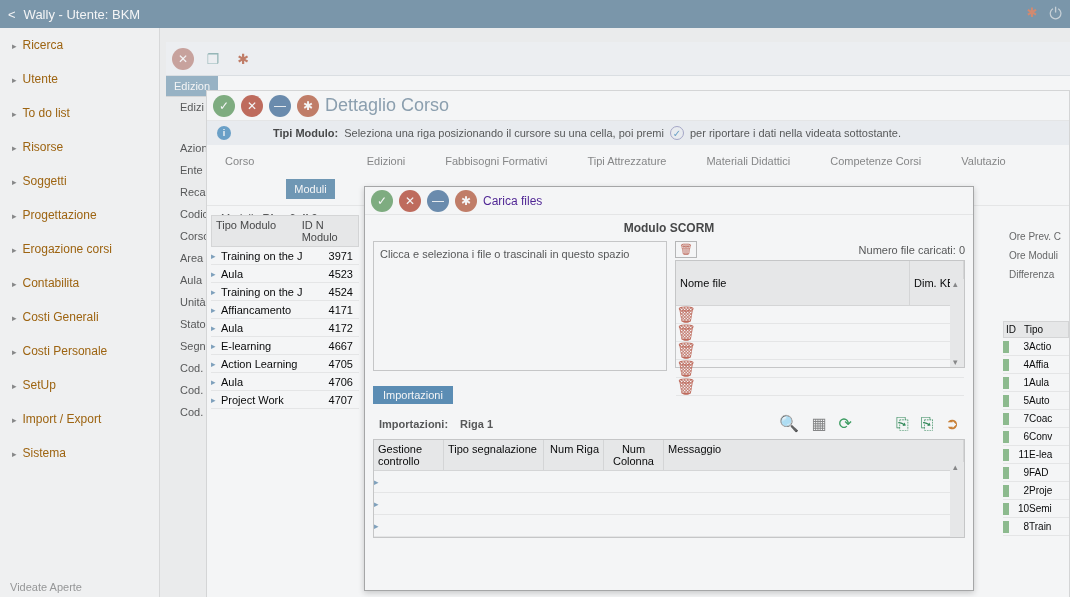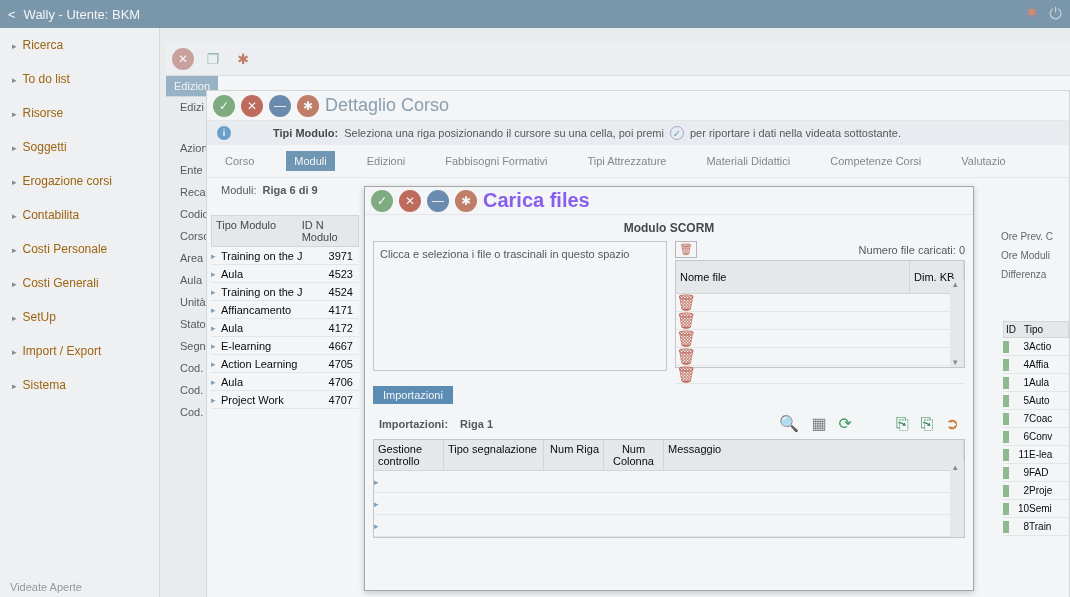--- a/index.html
+++ b/index.html
@@ -45,58 +45,58 @@
 .ic-cancel { background: #c56a5a; color: #fff; }
 .ic-min { background: #6a8db0; color: #fff; }
 .ic-bug2 { background: #c77d65; color: #fff; }
 
 .info-strip { background: #f2f5f8; padding: 5px 10px; font-size: 11px; color: #555; display: flex; align-items: center; gap: 6px; }
 .info-strip .ii { background: #6aa3cc; color: #fff; border-radius: 50%; width: 14px; height: 14px; display: inline-flex; align-items: center; justify-content: center; font-size: 9px; font-weight: bold; }
 .info-strip b { color: #444; margin-left: 36px; }
 
 .tabs { display: flex; gap: 24px; padding: 6px 10px; border-bottom: 1px solid #eee; font-size: 11px; color: #888; }
 .tabs .tab { cursor: pointer; padding: 4px 8px; }
-.tabs .tab.active { background: #6f99b8; color: #fff; }
+.tabs .tab.active { background: #6f99b8; color: #fff; margin-top: 28px; }
 
 .moduli-row { padding: 6px 14px; font-size: 11px; color: #555; }
 
 
 .moduli-table { position: absolute; left: 4px; top: 124px; width: 148px; font-size: 11px; }
 .moduli-table .th { background: #f0f0f0; border: 1px solid #ddd; padding: 3px 4px; color: #444; display:flex; }
 .moduli-table .th > div:first-child { width: 100px; }
 .moduli-table .tr { display: flex; border-bottom: 1px solid #eee; height: 18px; align-items: center; }
 .moduli-table .tr .cue { width: 10px; color: #7fa3c0; font-size: 9px; }
 .moduli-table .tr .c1 { width: 96px; overflow: hidden; white-space: nowrap; }
 .moduli-table .tr .c2 { width: 36px; text-align: right; }
 
 
-.right-cols { position: absolute; right: 12px; top: 140px; width: 56px; font-size: 10px; color: #666; }
+.right-cols { position: absolute; right: 4px; top: 140px; width: 56px; font-size: 10px; color: #666; }
 .right-cols .lab { margin-bottom: 8px; }
 .right-cols2 { position: absolute; right: 0; top: 230px; width: 66px; font-size: 10px; }
 .right-cols2 .th { background: #f0f0f0; border: 1px solid #ddd; padding: 2px; display:flex; }
 .right-cols2 .th > div:first-child { width: 18px; }
 .right-cols2 .tr { display: flex; border-bottom: 1px solid #eee; height: 18px; align-items:center; }
 .right-cols2 .tr .cue { width:6px; background:#8fbf8f; height:12px; margin-right:2px; }
 .right-cols2 .tr .c1 { width: 18px; text-align: right; }
 .right-cols2 .tr .c2 { width: 36px; overflow: hidden; white-space: nowrap; }
 
 
 .window-cf { position: absolute; left: 364px; top: 186px; width: 610px; height: 405px; background: #fff; border: 1px solid #aaa; box-shadow: 0 2px 6px rgba(0,0,0,.2); }
 .window-cf .hdr { display: flex; align-items: center; gap: 6px; height: 28px; padding-left: 6px; border-bottom: 1px solid #eee; }
-.window-cf .hdr .title { font-size: 20px; color: #8b5cf6; font-weight: bold; }
+.window-cf .hdr .title { font-size: 12px; color: #4c1d95; }
 .cf-subtitle { text-align: center; font-size: 12px; font-weight: bold; color: #444; padding: 6px 0; }
 .cf-body { display: flex; gap: 8px; padding: 0 8px; }
 .cf-drop { flex: 1; border: 1px solid #ccc; height: 130px; font-size: 11px; color: #555; padding: 6px; }
 .cf-files { width: 290px; }
 .cf-files-top { display: flex; align-items: center; gap: 6px; font-size: 11px; color: #555; }
 .cf-files-top .del { border: 1px solid #bbb; padding: 1px 3px; color: #c56a5a; cursor:pointer; }
 .cf-files-top .cnt { margin-left: auto; }
 .cf-files-table { border: 1px solid #ccc; margin-top: 2px; height: 108px; position: relative; }
 .cf-files-table .th { display: flex; background: #f0f0f0; border-bottom: 1px solid #ddd; font-size: 11px; }
-.cf-files-table .th > div { padding: 10px 4px; border-right: 1px solid #ddd; }
+.cf-files-table .th > div { padding: 16px 4px; border-right: 1px solid #ddd; }
 .cf-files-table .th .c1 { flex: 1; }
 .cf-files-table .th .c2 { width: 54px; }
 .cf-files-table .rows { overflow: hidden; }
 .cf-files-table .tr { display: flex; height: 18px; align-items: center; border-bottom: 1px solid #eee; }
 .cf-files-table .tr .del { width: 18px; color: #c56a5a; text-align: center; cursor:pointer; }
 .cf-files-table .scroll { position:absolute; right:0; top:18px; bottom:0; width:14px; background:#f0f0f0; }
 .cf-files-table .scroll::before { content:"▴"; position:absolute; top:0; left:3px; font-size:9px; color:#888;}
 .cf-files-table .scroll::after { content:"▾"; position:absolute; bottom:0; left:3px; font-size:9px; color:#888;}
 
 .cf-imp-tab { margin: 14px 8px 4px; }
@@ -131,27 +131,29 @@
   <span class="back">&lt;</span>
   <span>Wally - Utente: BKM</span>
   <div class="right-icons">
     <span>✱</span>
     <span class="power">⏻</span>
   </div>
 </div>
 
 <div class="sidebar">
   <div class="item">Ricerca</div>
+  <div class="item">Utente</div>
   <div class="item">To do list</div>
   <div class="item">Risorse</div>
   <div class="item">Soggetti</div>
+  <div class="item">Progettazione</div>
   <div class="item">Erogazione corsi</div>
   <div class="item">Contabilita</div>
+  <div class="item">Costi Generali</div>
   <div class="item">Costi Personale</div>
-  <div class="item">Costi Generali</div>
   <div class="item">SetUp</div>
   <div class="item">Import / Export</div>
   <div class="item">Sistema</div>
   <div class="footer">Videate Aperte</div>
 </div>
 
 <div class="main">
 
   <div class="window-ed">
     <div class="hdr">

